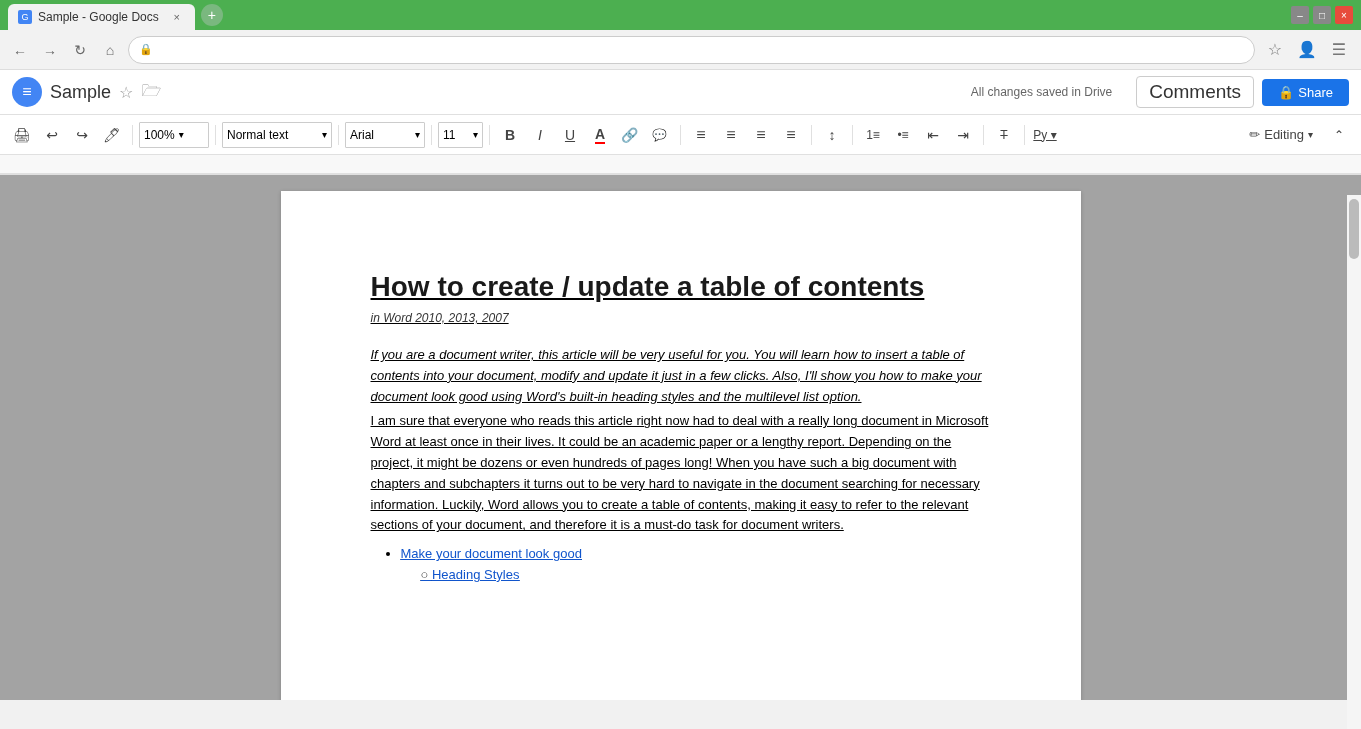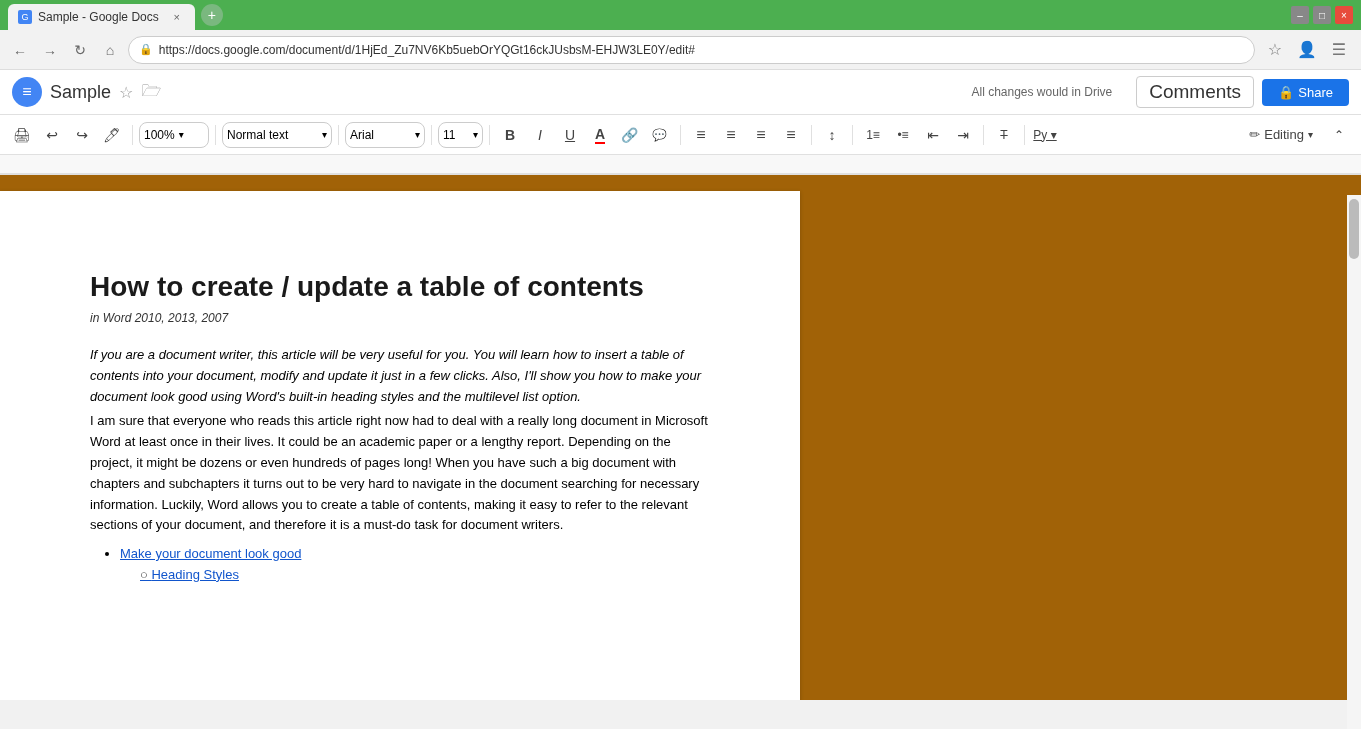--- a/index.html
+++ b/index.html
@@ -244,21 +244,21 @@
     }
     .toolbar-separator {
       width: 1px;
       height: 20px;
       background: #e0e0e0;
       margin: 0 4px;
     }
     .toolbar-select {
       height: 26px;
       border: 1px solid #ccc;
-      border-radius: 8px;
+      border-radius: 1px;
       font-size: 12px;
       padding: 0 4px;
       background: white;
       cursor: pointer;
       display: flex;
       align-items: center;
       gap: 4px;
       min-width: 70px;
     }
     .editing-mode {
@@ -278,26 +278,27 @@
       background: #f8f8f8;
       border-bottom: 1px solid #e0e0e0;
       display: flex;
       align-items: center;
       overflow: hidden;
       position: relative;
     }
 
     
     .doc-area {
-      background: #a16207;
-      display: flex;
-      justify-content: flex-start;
+      background: #a3a3a3;
+      display: flex;
+      justify-content: center;
       padding: 16px 0;
       overflow: auto;
       height: calc(729px - 30px - 40px - 44px - 30px - 40px - 20px);
+      text-decoration: underline;
     }
     .doc-page {
       background: white;
       width: 800px;
       min-height: 900px;
       box-shadow: 0 1px 4px rgba(0,0,0,0.2);
       padding: 80px 90px;
       position: relative;
     }
 
@@ -369,38 +370,37 @@
   </div>
 </div>
 
 <div class="address-bar">
   <div class="nav-btn">←</div>
   <div class="nav-btn">→</div>
   <div class="nav-btn">↻</div>
   <div class="nav-btn">⌂</div>
   <div class="url-bar">
     <span class="url-lock">🔒</span>
-    <span class="url-text">https://docs.google.com/document/d/1HjEd_Zu7NV6Kb5uebOrYQGt16ckJUsbsM-EHJW3LE0Y/edit#</span>
   </div>
   <div class="address-actions">
     <div class="addr-action-btn">☆</div>
     <div class="addr-action-btn">👤</div>
     <div class="addr-action-btn">☰</div>
   </div>
 </div>
 
 <div class="app-header">
   <div class="app-title-row">
     <div class="app-menu-btn">
       <span style="font-size:16px;">≡</span>
     </div>
     <span class="doc-title">Sample</span>
     <span class="title-star">☆</span>
     <span class="title-folder">🗁</span>
-    <span class="saved-status">All changes would in Drive</span>
+    <span class="saved-status">All changes saved in Drive</span>
     <div class="header-actions">
       <button class="comments-btn">Comments</button>
       <button class="share-btn">
         <span>🔒</span>
         <span>Share</span>
       </button>
     </div>
   </div>
 
 

